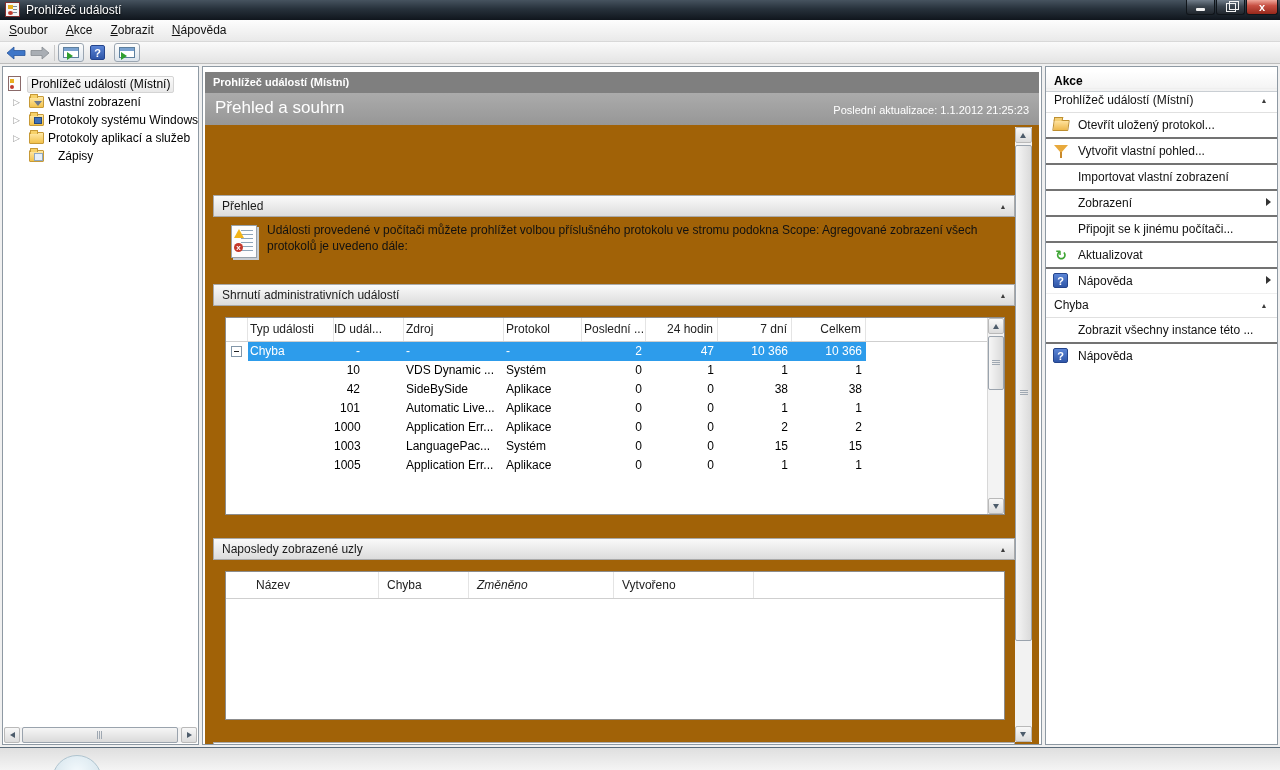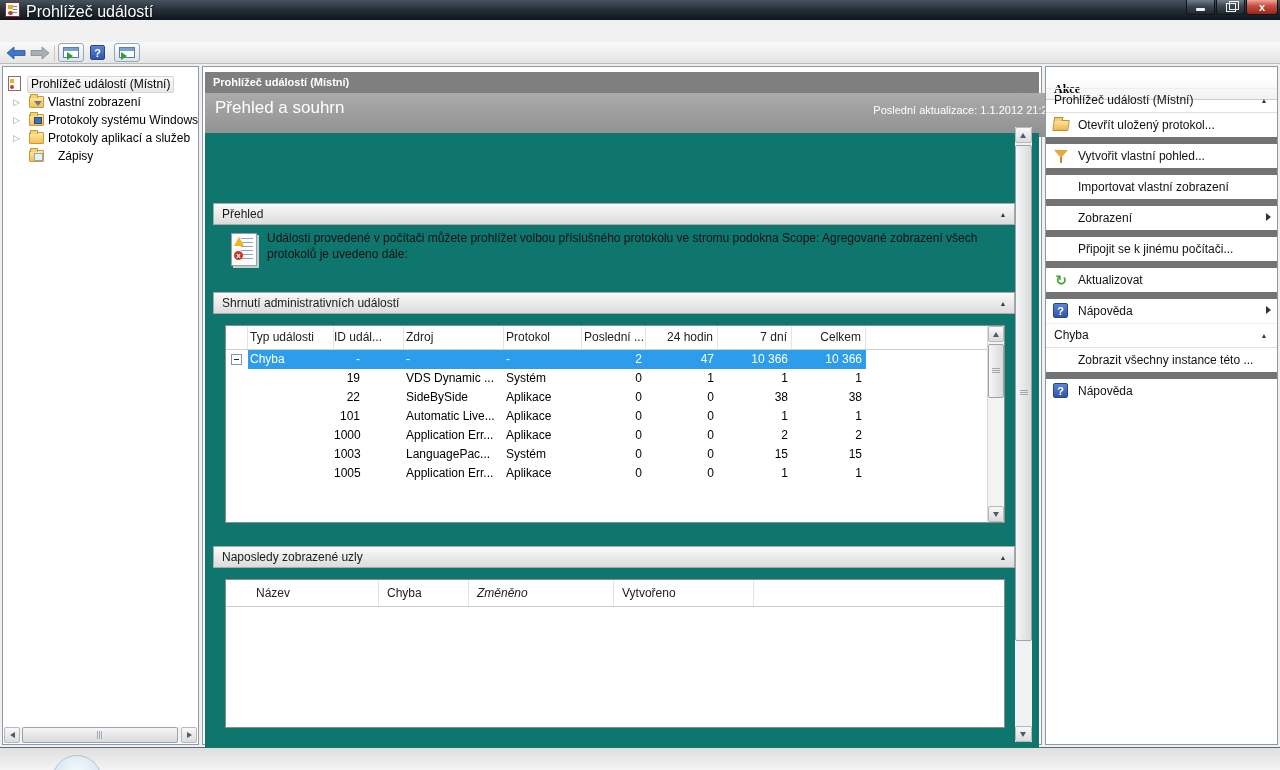--- a/index.html
+++ b/index.html
@@ -9,21 +9,21 @@
 
   
   #win{position:absolute;left:0;top:0;width:1280px;height:747px;background:#F0F0F0;
        border-bottom:1px solid #5A6B7A;box-shadow:0 2px 4px rgba(0,0,0,.35);}
   #titlebar{position:absolute;left:0;top:0;width:1280px;height:20px;
        background:linear-gradient(180deg,#46535F 0%,#27313B 45%,#10161D 100%);}
   #title-icon{position:absolute;left:5px;top:2px;width:15px;height:15px;background:#F6F6F6;border:1px solid #7E2E2E;box-sizing:border-box;}
   #title-icon i{position:absolute;left:2px;top:2px;width:5px;height:4px;background:#E8B021;display:block;}
   #title-icon b{position:absolute;left:2px;top:8px;width:5px;height:4px;background:#C23B2E;display:block;border-radius:50%;}
   #title-icon s{position:absolute;right:2px;top:3px;width:4px;height:9px;background:repeating-linear-gradient(180deg,#7A8894 0 1px,transparent 1px 3px);display:block;}
-  #title-text{position:absolute;left:26px;top:3px;color:#FFF;font-size:16px;text-shadow:0 1px 2px #000;}
+  #title-text{position:absolute;left:26px;top:3px;color:#FFF;font-size:12px;text-shadow:0 1px 2px #000;}
   .winbtn{position:absolute;top:0;height:15px;border:1px solid #10151A;border-top:none;border-radius:0 0 3px 3px;
        background:linear-gradient(180deg,#707C89 0%,#3B454F 45%,#20262D 100%);box-sizing:border-box;color:#FFF;text-align:center;}
   #btn-min{left:1186px;width:29px;}
   #btn-min i{display:block;margin:8px auto 0;width:9px;height:3px;background:#F2F2F2;border-radius:1px;}
   #btn-restore{left:1216px;width:29px;}
   #btn-restore i{display:block;margin:3px auto 0;width:8px;height:7px;border:1px solid #F2F2F2;background:transparent;position:relative;}
   #btn-restore i:before{content:"";position:absolute;left:2px;top:-3px;width:8px;height:7px;border:1px solid #F2F2F2;}
   #btn-close{left:1246px;width:32px;background:linear-gradient(180deg,#EFA79B 0%,#C85043 40%,#96281B 100%);
        font-weight:bold;font-size:11px;line-height:14px;}
 
@@ -74,24 +74,24 @@
   .arr{position:absolute;width:0;height:0;border-style:solid;left:50%;top:50%;}
   .arr-up{border-width:0 3.5px 5px 3.5px;border-color:transparent transparent #4D5C6B transparent;margin:-2px 0 0 -3.5px;}
   .arr-down{border-width:5px 3.5px 0 3.5px;border-color:#4D5C6B transparent transparent transparent;margin:-2px 0 0 -3.5px;}
   .arr-left{border-width:3.5px 5px 3.5px 0;border-color:transparent #4D5C6B transparent transparent;margin:-3.5px 0 0 -2px;}
   .arr-right{border-width:3.5px 0 3.5px 5px;border-color:transparent transparent transparent #4D5C6B;margin:-3.5px 0 0 -2px;}
 
   
   #crumb-bar{position:absolute;left:2px;top:5px;width:834px;height:21px;background:#7F7F7F;color:#FFF;
        font-weight:bold;font-size:11px;line-height:21px;padding-left:8px;box-sizing:border-box;}
   #main-header{position:absolute;left:2px;top:26px;width:834px;height:44px;
-       background:linear-gradient(180deg,#ABABAB,#8F8F8F);color:#FFF;padding-left:40px;}
+       background:linear-gradient(180deg,#ABABAB,#8F8F8F);color:#FFF;}
   #main-title{position:absolute;left:10px;top:5px;font-size:17px;}
   #last-update{position:absolute;right:10px;top:11px;font-size:11px;}
-  #main-content{position:absolute;left:2px;top:66px;width:834px;height:619px;background:#0f766e;overflow:hidden;}
+  #main-content{position:absolute;left:2px;top:58px;width:834px;height:619px;background:#a16207;overflow:hidden;}
 
   .section-header{position:absolute;left:8px;width:802px;height:22px;box-sizing:border-box;
        background:linear-gradient(180deg,#FAFAFA,#DCDCDC);border:1px solid #A9A9A9;line-height:20px;padding-left:8px;color:#1A1A1A;}
   .collapse-btn{position:absolute;right:4px;top:4px;width:14px;height:13px;font-size:7px;line-height:13px;text-align:center;color:#3C3C3C;}
 
   #overview-icon{position:absolute;left:26px;top:100px;width:26px;height:33px;background:#FDFDFD;border:1px solid #97A1AA;box-sizing:border-box;
        box-shadow:2px 2px 0 #C7CCD1;}
   #overview-icon .lines{position:absolute;right:3px;top:4px;width:12px;height:24px;
        background:repeating-linear-gradient(180deg,#8FA5B8 0 1px,transparent 1px 4px);}
   #overview-icon .warn{position:absolute;left:2px;top:3px;width:0;height:0;border-left:5px solid transparent;border-right:5px solid transparent;border-bottom:9px solid #F2B418;}
@@ -117,26 +117,26 @@
   .trow.sel{color:#FFF;background-image:linear-gradient(#2D9CEB,#2D9CEB);background-repeat:no-repeat;background-position:22px 0;background-size:618px 100%;}
   .expbox{position:absolute;left:5px;top:4px;width:11px;height:11px;background:#FFF;border:1px solid #8296A8;box-sizing:border-box;}
   .expbox:before{content:"";position:absolute;left:2px;top:4px;width:5px;height:1px;background:#222;}
   
   .r0{width:153px;padding-left:30px;} .r1{width:90px;padding-left:8px;} .r2{width:145px;padding-left:8px;font-style:italic;} .r3{width:140px;padding-left:8px;} .r-fill{width:244px;border-right:none;}
   .thead26{height:26px;} .thead26 .hcell{height:26px;line-height:26px;}
 
   .inner-sb{position:absolute;right:0;top:0;bottom:0;width:17px;background:#F3F3F3;border-left:1px solid #D8D8D8;box-sizing:border-box;}
 
   
-  #actions-title{position:absolute;left:0;top:12px;width:100%;height:21px;box-sizing:border-box;padding-left:8px;
-       font-weight:bold;line-height:20px;background:linear-gradient(180deg,#FFF,#F2F2F2);border-bottom:1px solid #C9CED3;font-family:Liberation Serif, serif;}
+  #actions-title{position:absolute;left:0;top:4px;width:100%;height:21px;box-sizing:border-box;padding-left:8px;
+       font-weight:bold;line-height:20px;background:linear-gradient(180deg,#FFF,#F2F2F2);border-bottom:1px solid #C9CED3;}
   .act-group-header{position:relative;height:23px;line-height:22px;padding-left:8px;border-bottom:1px solid #E0E0E0;border-top:1px solid #EFEFEF;color:#111;}
   .act-group-header .collapse-btn{top:5px;right:6px;}
   .act-item{position:relative;height:24px;line-height:24px;padding-left:32px;color:#111;white-space:nowrap;overflow:hidden;}
-  .act-item + .act-item{border-top:7px solid #737373;}
+  .act-item + .act-item{border-top:2px solid #737373;}
   .act-icon{position:absolute;left:7px;top:4px;width:16px;height:16px;}
   .submenu-arrow{position:absolute;right:6px;top:7px;width:0;height:0;border-style:solid;
        border-width:4px 0 4px 5px;border-color:transparent transparent transparent #333;}
   .ic-open-folder{background:linear-gradient(180deg,#FFE29B,#EDB84C);border:1px solid #BE8F2F;border-radius:1px;height:11px !important;top:7px !important;box-sizing:border-box;transform:skewX(-8deg);}
   .ic-open-folder:before{content:"";position:absolute;left:-1px;top:-4px;width:7px;height:3px;background:#F3CE74;border:1px solid #BE8F2F;border-bottom:none;}
   .ic-funnel{top:6px !important;}
   .ic-funnel:before{content:"";position:absolute;left:1px;top:0;width:0;height:0;border-left:7px solid transparent;border-right:7px solid transparent;border-top:8px solid #E8A93C;}
   .ic-funnel:after{content:"";position:absolute;left:7px;top:7px;width:2px;height:6px;background:#C8892B;}
   .ic-refresh{color:#3FA535;font-size:14px;font-weight:bold;line-height:16px;text-align:center;}
   .ic-help{background:linear-gradient(180deg,#5B85D6,#2F56A8);border:1px solid #24448C;border-radius:2px;color:#FFF;
@@ -162,20 +162,21 @@
       <span id="title-text">Prohlížeč událostí</span>
       <span class="winbtn" id="btn-min">
           <i></i>
         </span>
       <span class="winbtn" id="btn-restore">
           <i></i>
         </span>
       <span class="winbtn" id="btn-close">x</span>
     </div>
 
+    <div id="menubar"><span class="menu-item"><u>S</u>oubor</span><span class="menu-item"><u>A</u>kce</span><span class="menu-item"><u>Z</u>obrazit</span><span class="menu-item"><u>N</u>ápověda</span></div>
 
     <div id="toolbar">
       <svg class="tb-arrow" style="left:6px;" viewBox="0 0 20 14">
         <path d="M8 1 L1 7 L8 13 L8 9.5 H19 V4.5 H8 Z" fill="#3E76C8" stroke="#2A569A" stroke-width="0.8"></path>
       </svg>
       <svg class="tb-arrow" style="left:30px;" viewBox="0 0 20 14">
         <path d="M12 1 L19 7 L12 13 L12 9.5 H1 V4.5 H12 Z" fill="#A9AEB4" stroke="#868B91" stroke-width="0.8"></path>
       </svg>
       <span class="tb-sep"></span>
       <span class="tb-btn" style="left:58px;">
@@ -251,22 +252,22 @@
         <div id="overview-text">Události provedené v počítači můžete prohlížet volbou příslušného protokolu ve stromu podokna Scope: Agregované zobrazení všech protokolů je uvedeno dále:</div>
 
         <div class="section-header" style="top:159px;">
           <span>Shrnutí administrativních událostí</span>
           <span class="collapse-btn">▲</span>
         </div>
         <div class="datatable" style="top:192px;height:198px;">
           <div class="thead" id="admin-thead"><span class="hcell h-exp"></span><span class="hcell h-type">Typ události</span><span class="hcell h-id">ID udál...</span><span class="hcell h-source">Zdroj</span><span class="hcell h-log">Protokol</span><span class="hcell h-last">Poslední ...</span><span class="hcell h-h24">24 hodin</span><span class="hcell h-d7">7 dní</span><span class="hcell h-total">Celkem</span><span class="hcell h-fill"></span></div>
           <div id="admin-tbody">
               <div class="trow sel"><span class="cell c-exp"><span class="expbox"></span></span><span class="cell c-type">Chyba</span><span class="cell c-id">-</span><span class="cell c-source">-</span><span class="cell c-log">-</span><span class="cell c-last">2</span><span class="cell c-h24">47</span><span class="cell c-d7">10 366</span><span class="cell c-total">10 366</span></div>
-              <div class="trow"><span class="cell c-exp"></span><span class="cell c-type"></span><span class="cell c-id">19</span><span class="cell c-source">VDS Dynamic ...</span><span class="cell c-log">Systém</span><span class="cell c-last">0</span><span class="cell c-h24">1</span><span class="cell c-d7">1</span><span class="cell c-total">1</span></div>
-              <div class="trow"><span class="cell c-exp"></span><span class="cell c-type"></span><span class="cell c-id">22</span><span class="cell c-source">SideBySide</span><span class="cell c-log">Aplikace</span><span class="cell c-last">0</span><span class="cell c-h24">0</span><span class="cell c-d7">38</span><span class="cell c-total">38</span></div>
+              <div class="trow"><span class="cell c-exp"></span><span class="cell c-type"></span><span class="cell c-id">10</span><span class="cell c-source">VDS Dynamic ...</span><span class="cell c-log">Systém</span><span class="cell c-last">0</span><span class="cell c-h24">1</span><span class="cell c-d7">1</span><span class="cell c-total">1</span></div>
+              <div class="trow"><span class="cell c-exp"></span><span class="cell c-type"></span><span class="cell c-id">42</span><span class="cell c-source">SideBySide</span><span class="cell c-log">Aplikace</span><span class="cell c-last">0</span><span class="cell c-h24">0</span><span class="cell c-d7">38</span><span class="cell c-total">38</span></div>
               <div class="trow"><span class="cell c-exp"></span><span class="cell c-type"></span><span class="cell c-id">101</span><span class="cell c-source">Automatic Live...</span><span class="cell c-log">Aplikace</span><span class="cell c-last">0</span><span class="cell c-h24">0</span><span class="cell c-d7">1</span><span class="cell c-total">1</span></div>
               <div class="trow"><span class="cell c-exp"></span><span class="cell c-type"></span><span class="cell c-id">1000</span><span class="cell c-source">Application Err...</span><span class="cell c-log">Aplikace</span><span class="cell c-last">0</span><span class="cell c-h24">0</span><span class="cell c-d7">2</span><span class="cell c-total">2</span></div>
               <div class="trow"><span class="cell c-exp"></span><span class="cell c-type"></span><span class="cell c-id">1003</span><span class="cell c-source">LanguagePac...</span><span class="cell c-log">Systém</span><span class="cell c-last">0</span><span class="cell c-h24">0</span><span class="cell c-d7">15</span><span class="cell c-total">15</span></div>
               <div class="trow"><span class="cell c-exp"></span><span class="cell c-type"></span><span class="cell c-id">1005</span><span class="cell c-source">Application Err...</span><span class="cell c-log">Aplikace</span><span class="cell c-last">0</span><span class="cell c-h24">0</span><span class="cell c-d7">1</span><span class="cell c-total">1</span></div>
             </div>
           <div class="inner-sb">
             <span class="sb-btn" style="left:0;top:0;width:16px;height:16px;">
                 <span class="arr arr-up"></span>
               </span>
             <span class="sb-thumb" style="left:0;top:18px;width:16px;height:54px;">

